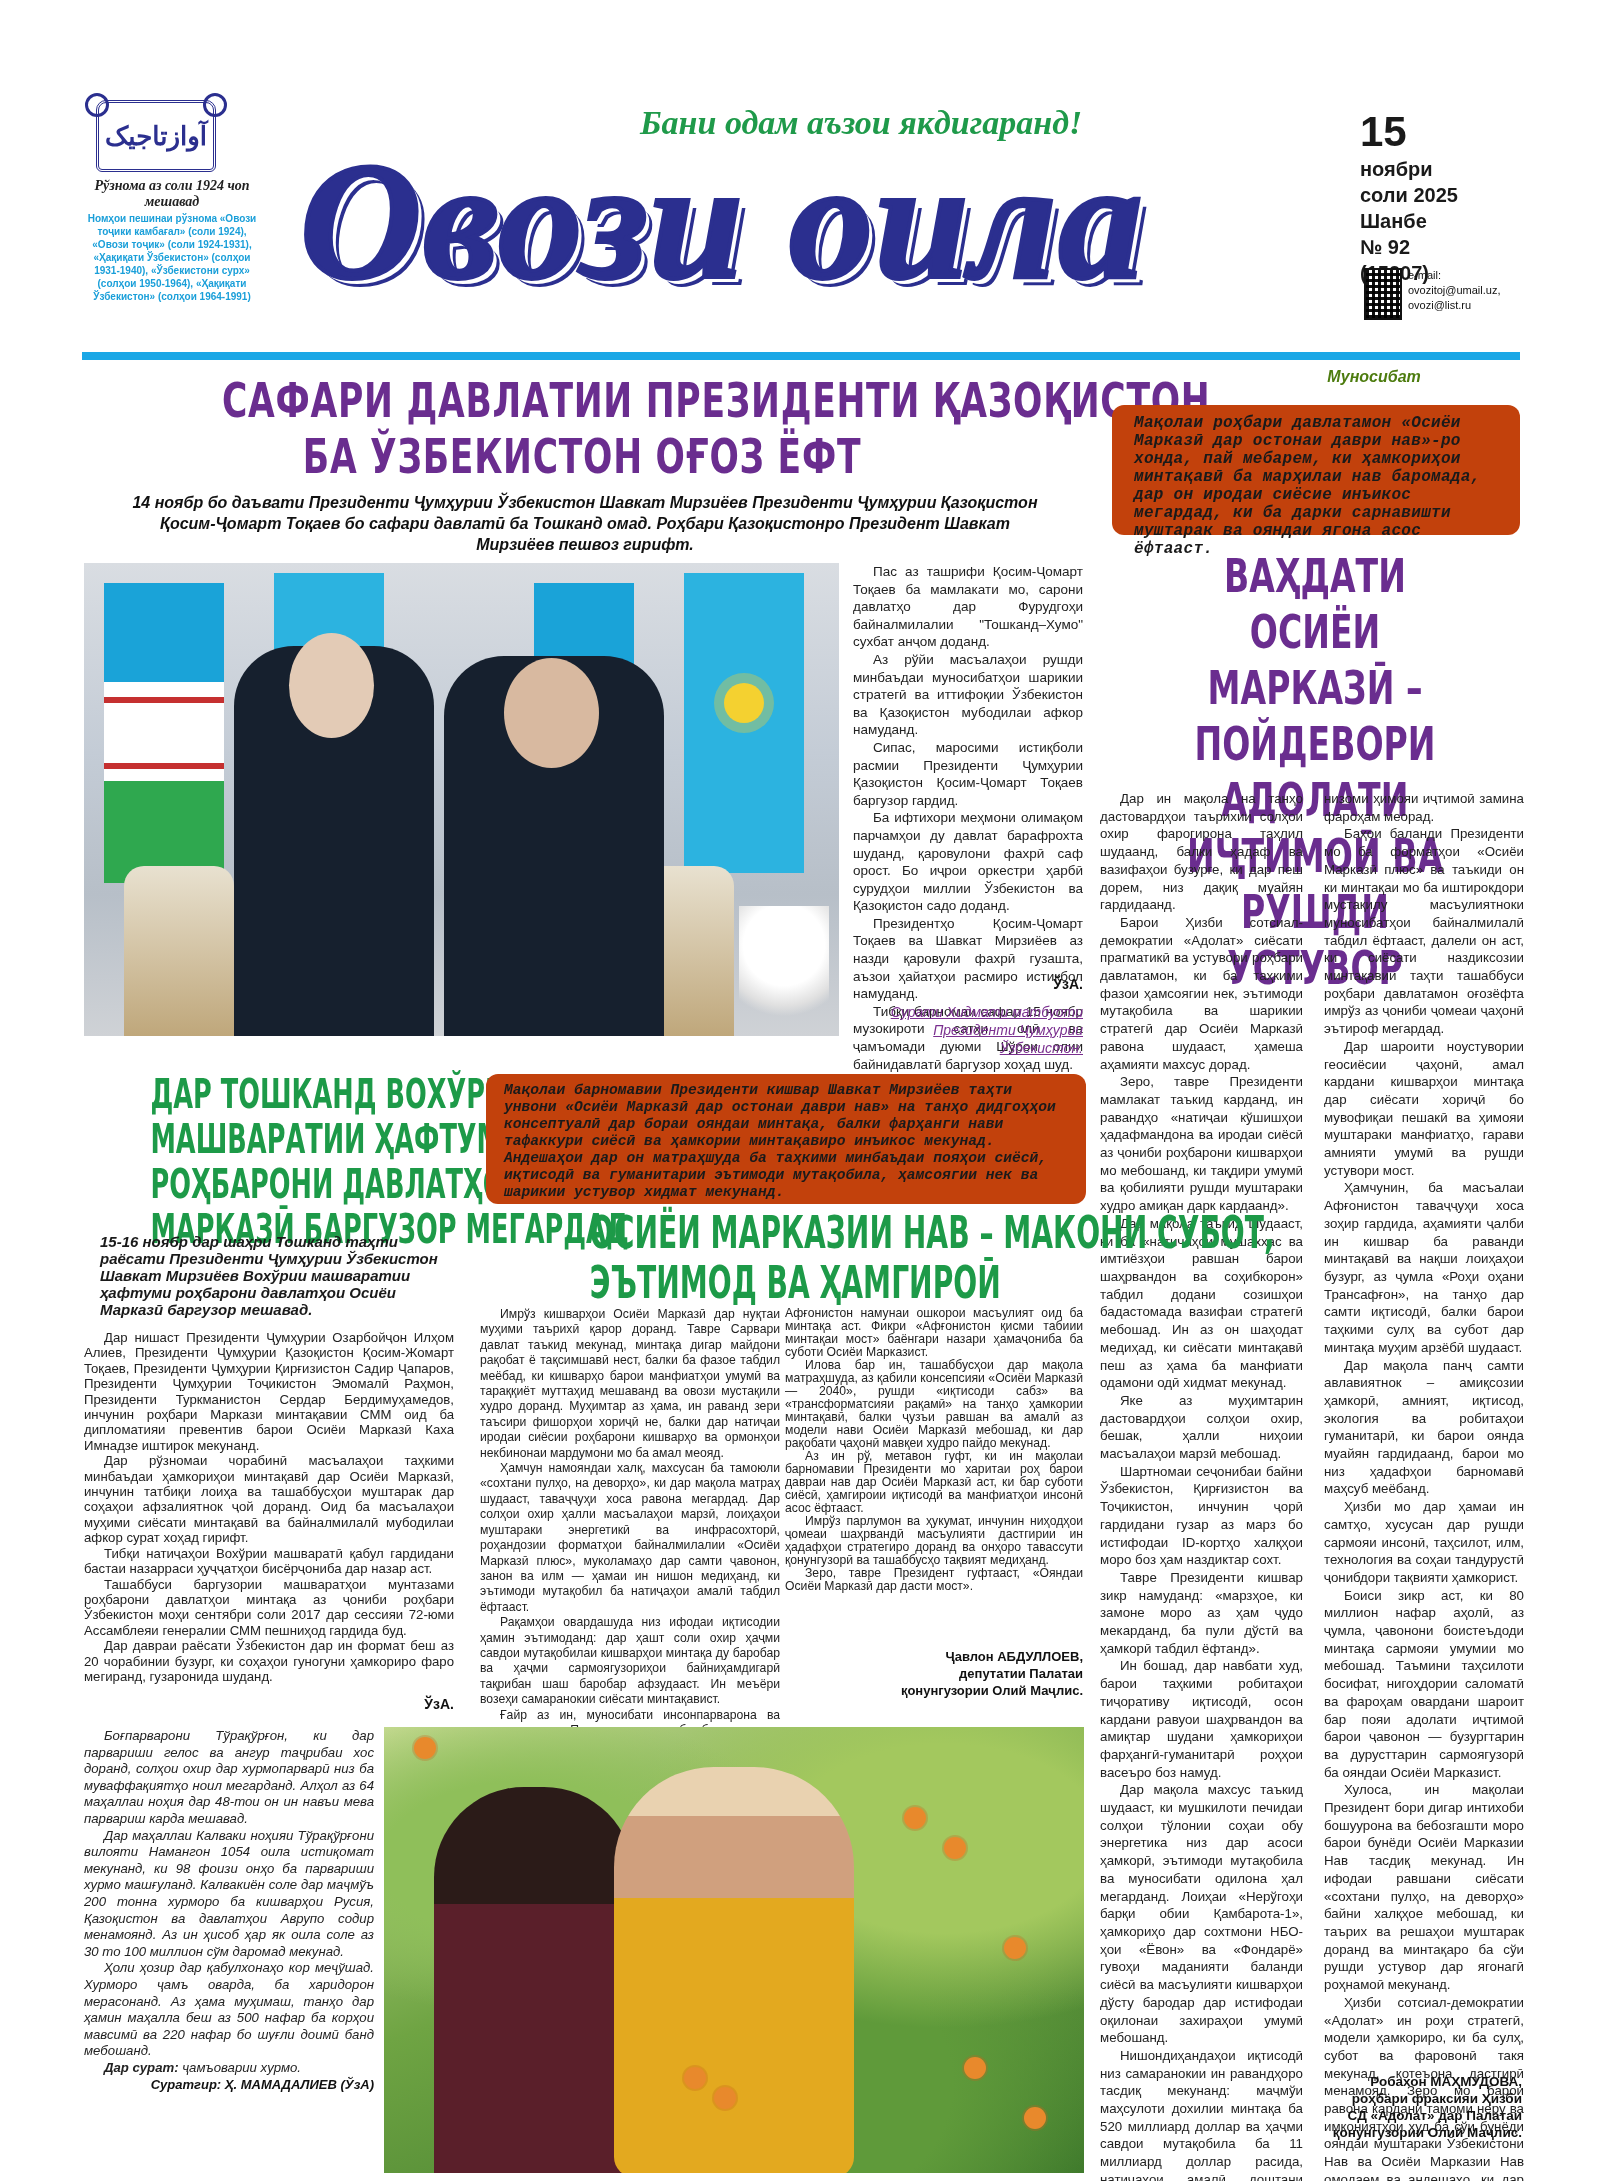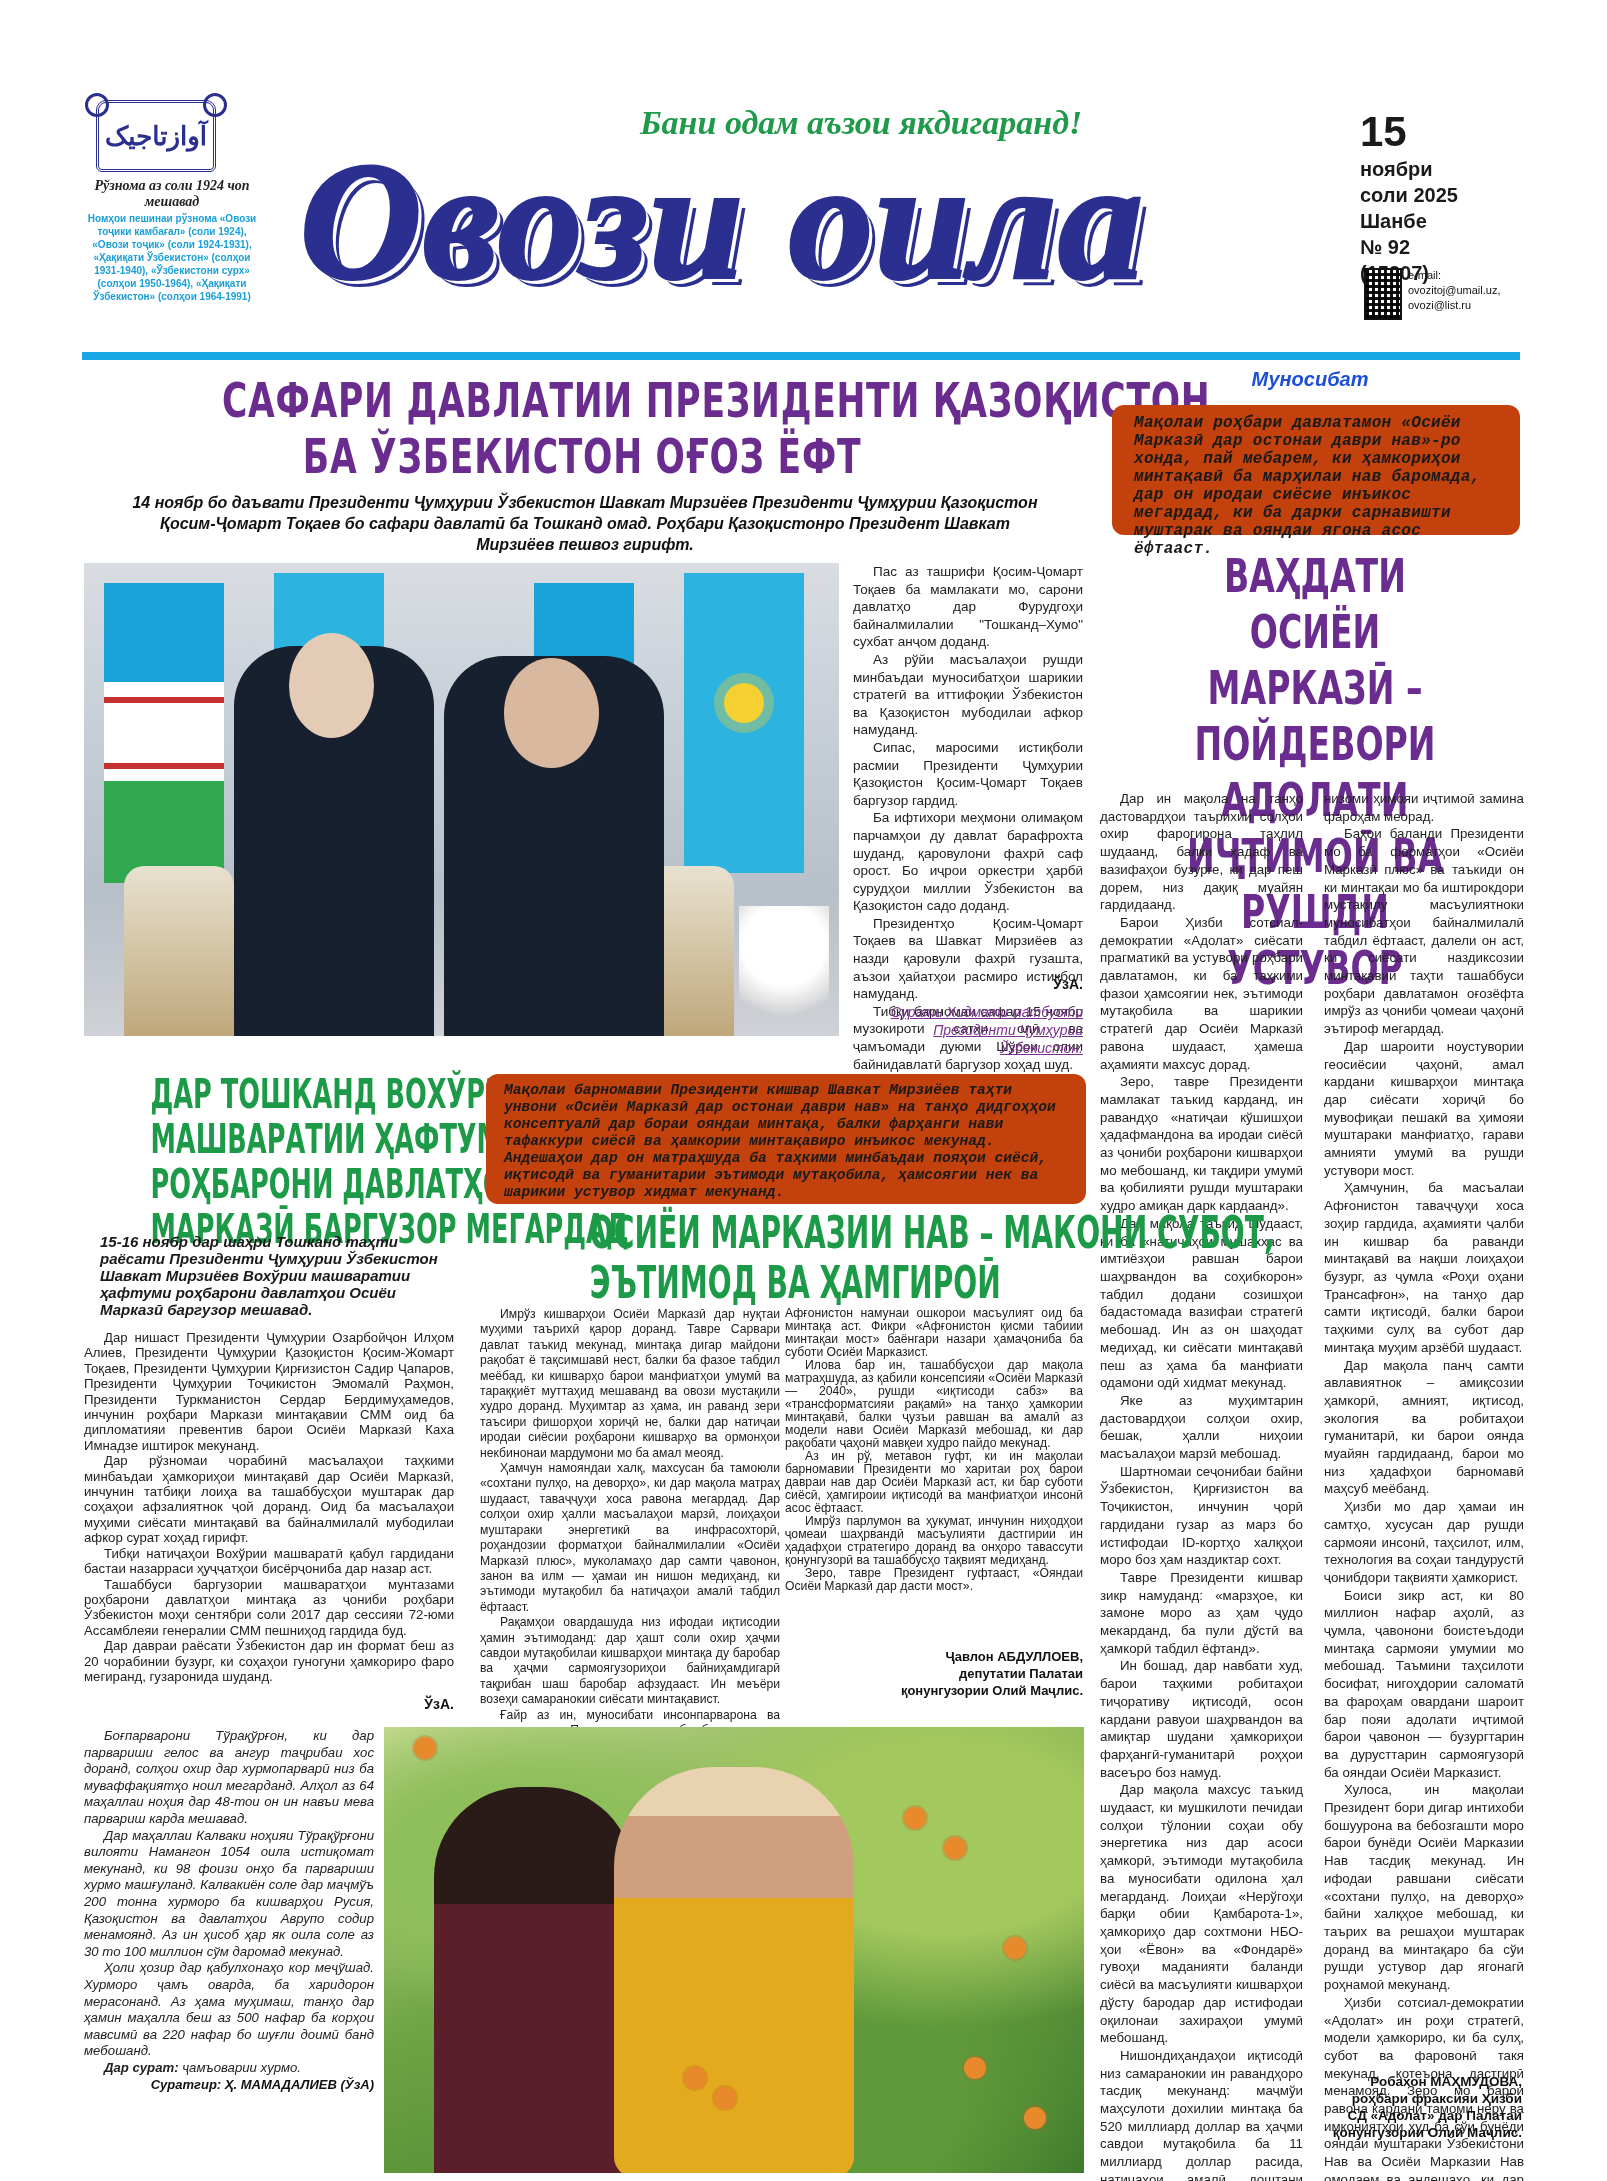--- a/index.html
+++ b/index.html
@@ -46,21 +46,21 @@
   .head { position: absolute; border-radius: 50%; background: #d8b9a0; }
   .chair { position: absolute; bottom: 0; width: 110px; height: 170px; background: linear-gradient(180deg, #e8e1d0, #bfa77b); border-radius: 20px 20px 0 0; }
   .vase { position: absolute; right: 10px; bottom: 0; width: 90px; height: 130px; background: radial-gradient(circle at 50% 30%, #fff 0 40%, #e0e0e0 60%, transparent 70%); }
 
   .col-text { font-family: "Liberation Sans", sans-serif; font-size: 13.5px; line-height: 17.6px; color: #222; text-align: justify; hyphens: auto; }
   .col-text p { text-indent: 20px; }
   .sig { font-family: "Liberation Sans", sans-serif; font-weight: bold; font-size: 14px; line-height: 18px; text-align: right; color: #111; }
   .caption { font-family: "Liberation Sans", sans-serif; font-style: italic; font-size: 14px; line-height: 18px; text-align: right; color: #7a2f8f; }
 
   
-  .rubric { left: 1240px; top: 368px; width: 140px; text-align: center; font-family: "Liberation Sans", sans-serif; font-style: italic; font-weight: bold; font-size: 20px; color: #1d4ed8; }
+  .rubric { left: 1304px; top: 368px; width: 140px; text-align: center; font-family: "Liberation Sans", sans-serif; font-style: italic; font-weight: bold; font-size: 16px; color: #4d7c0f; }
   .callout { background: #c2410c; border-radius: 12px; font-family: Liberation Mono, monospace; font-style: italic; font-weight: bold; color: #1a1a1a; }
   .callout-right { left: 1112px; top: 405px; width: 408px; height: 130px; padding: 9px 22px; font-size: 16px; line-height: 18px; letter-spacing: 0.3px; }
   .right-head { left: 1100px; top: 548px; width: 430px; text-align: center; font-family: "DejaVu Sans", sans-serif; font-weight: bold; font-size: 46px; line-height: 56px; color: #6a2d8f; transform: scaleX(0.72); transform-origin: center top; }
 
   
   .green-head { left: 82px; top: 1072px; width: 380px; text-align: center; font-family: "DejaVu Sans", sans-serif; font-weight: bold; font-size: 40px; line-height: 45px; color: #1d9a48; transform: scaleX(0.64); transform-origin: center top; white-space: nowrap; }
   .green-sub { left: 100px; top: 1233px; width: 355px; font-family: "Liberation Sans", sans-serif; font-style: italic; font-weight: bold; font-size: 15px; line-height: 17px; color: #1a1a1a; }
 
   .callout-mid { left: 486px; top: 1074px; width: 600px; height: 130px; padding: 8px 18px; font-size: 14.6px; line-height: 17px; }
   .mid-head { left: 480px; top: 1208px; width: 610px; text-align: center; font-family: "DejaVu Sans", sans-serif; font-weight: bold; font-size: 44px; line-height: 50px; color: #1d9a48; transform: scaleX(0.64); transform-origin: center top; white-space: nowrap; }

